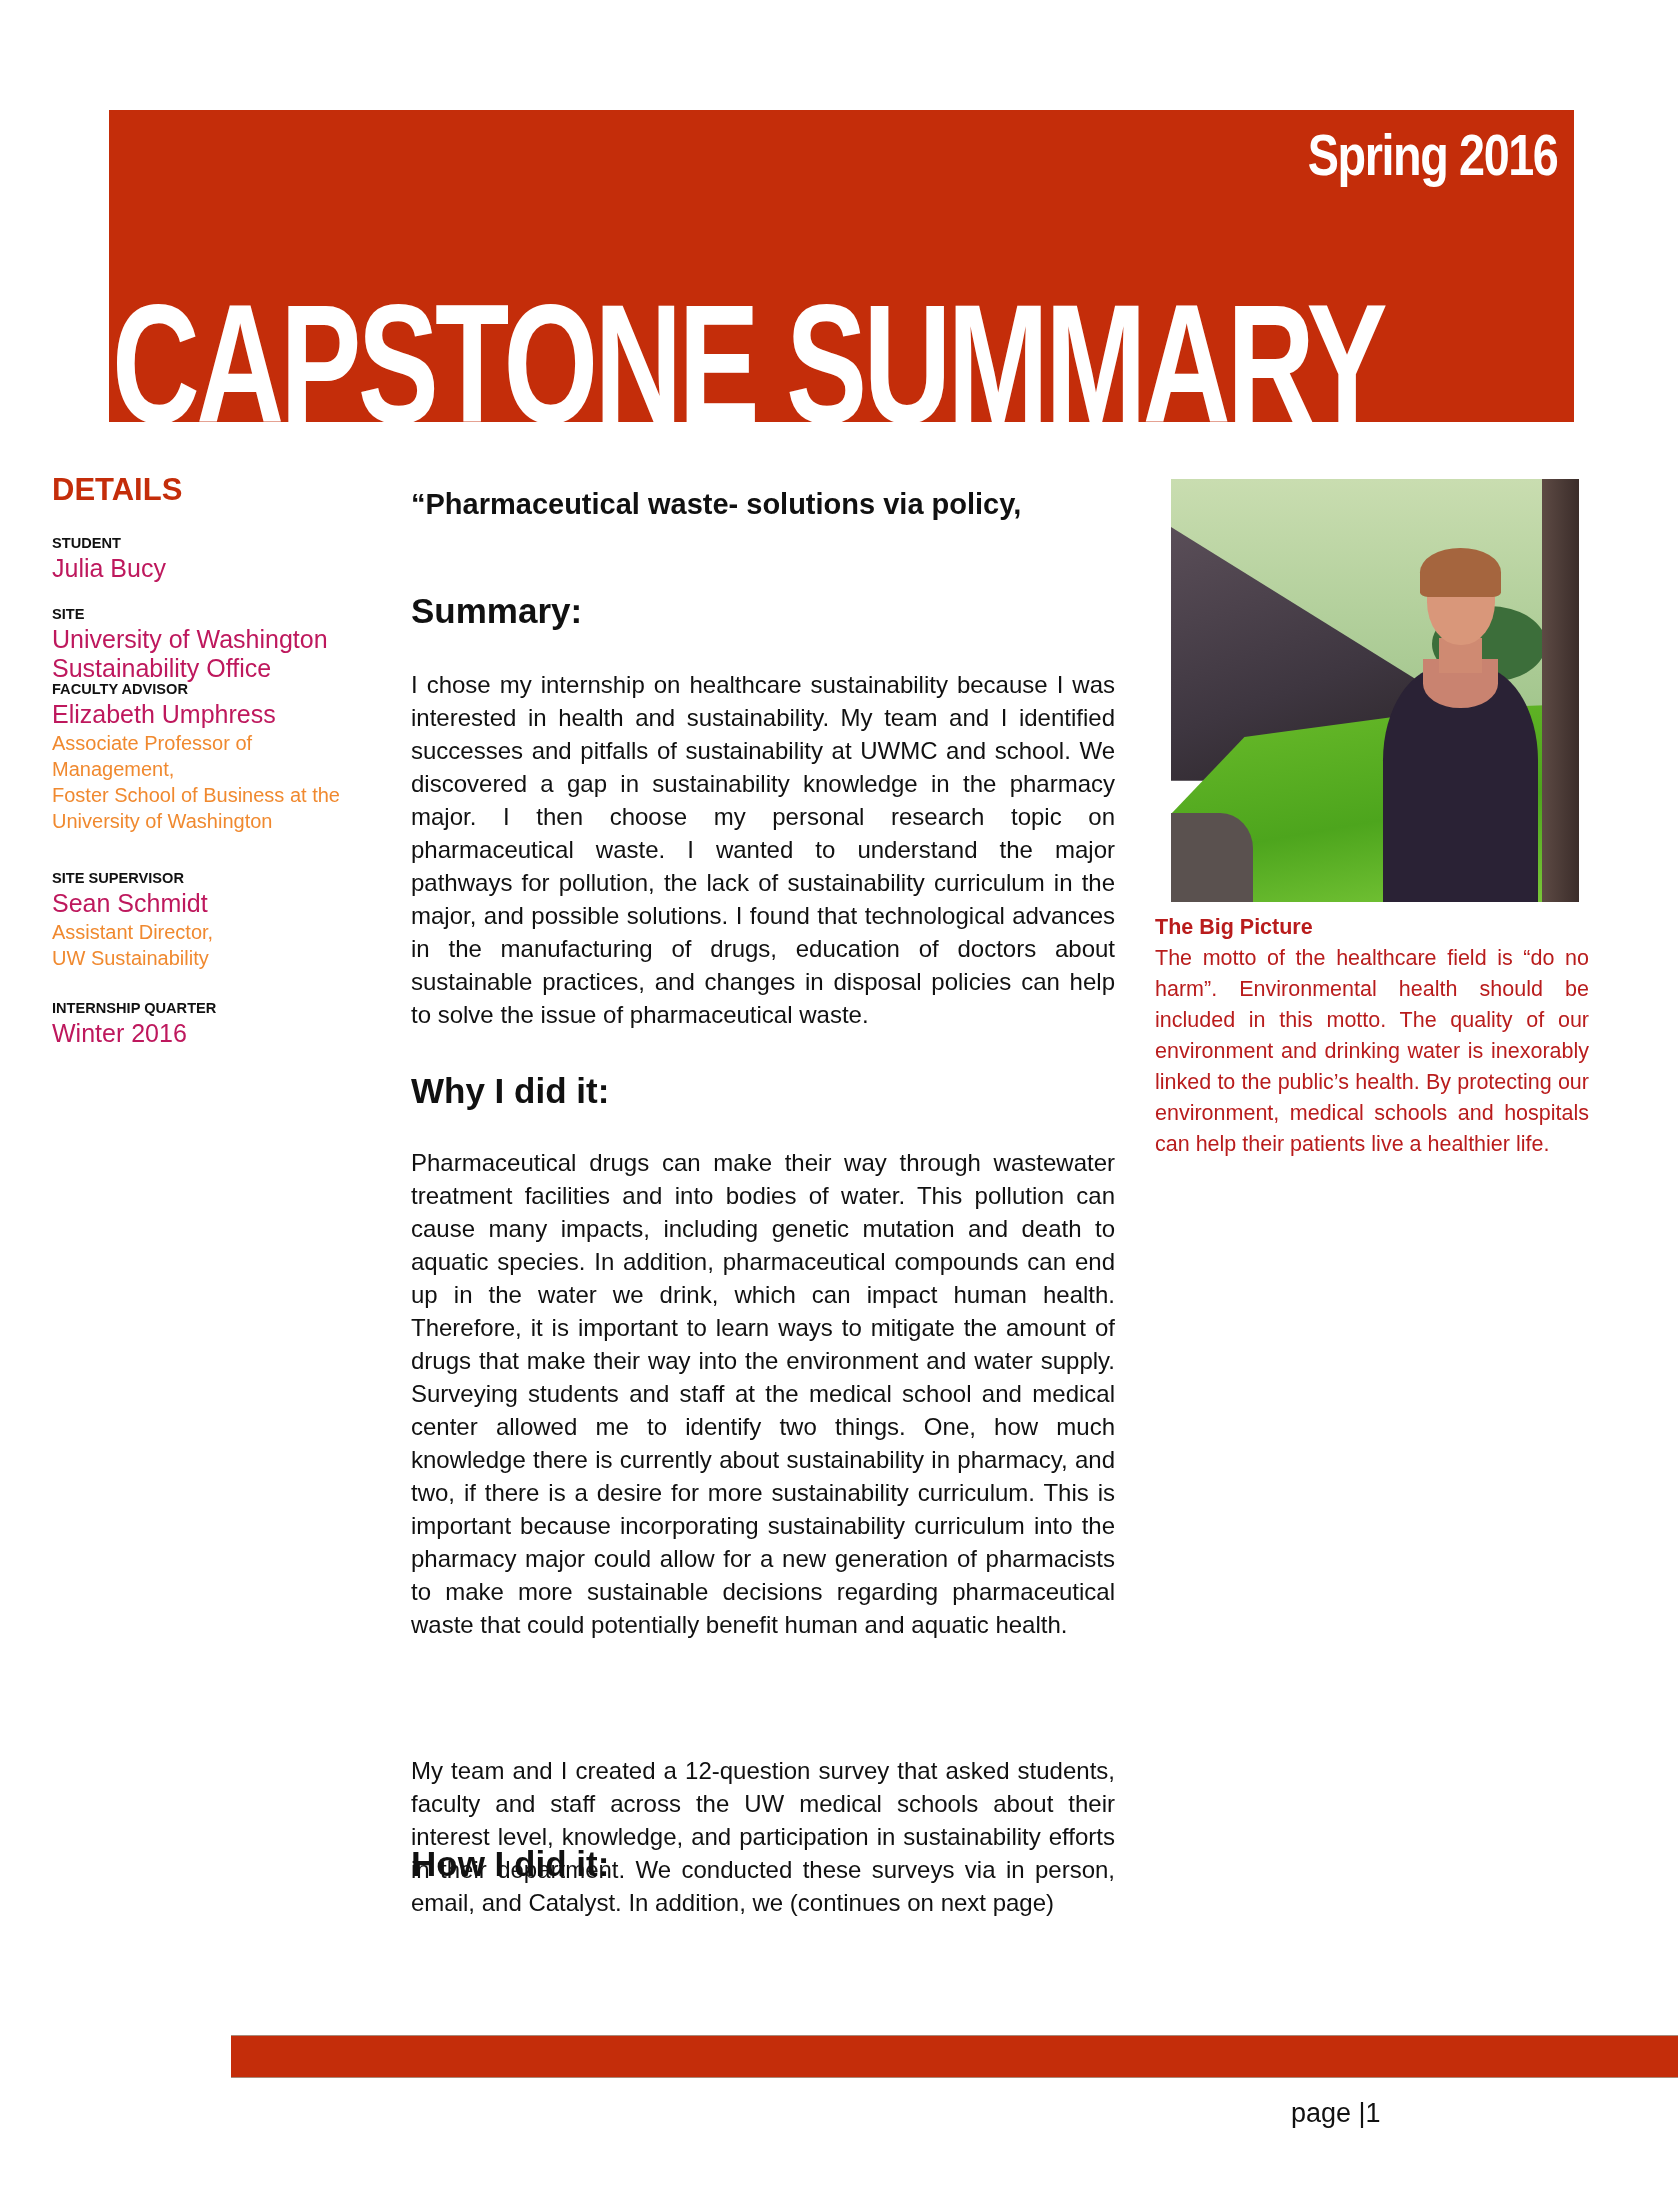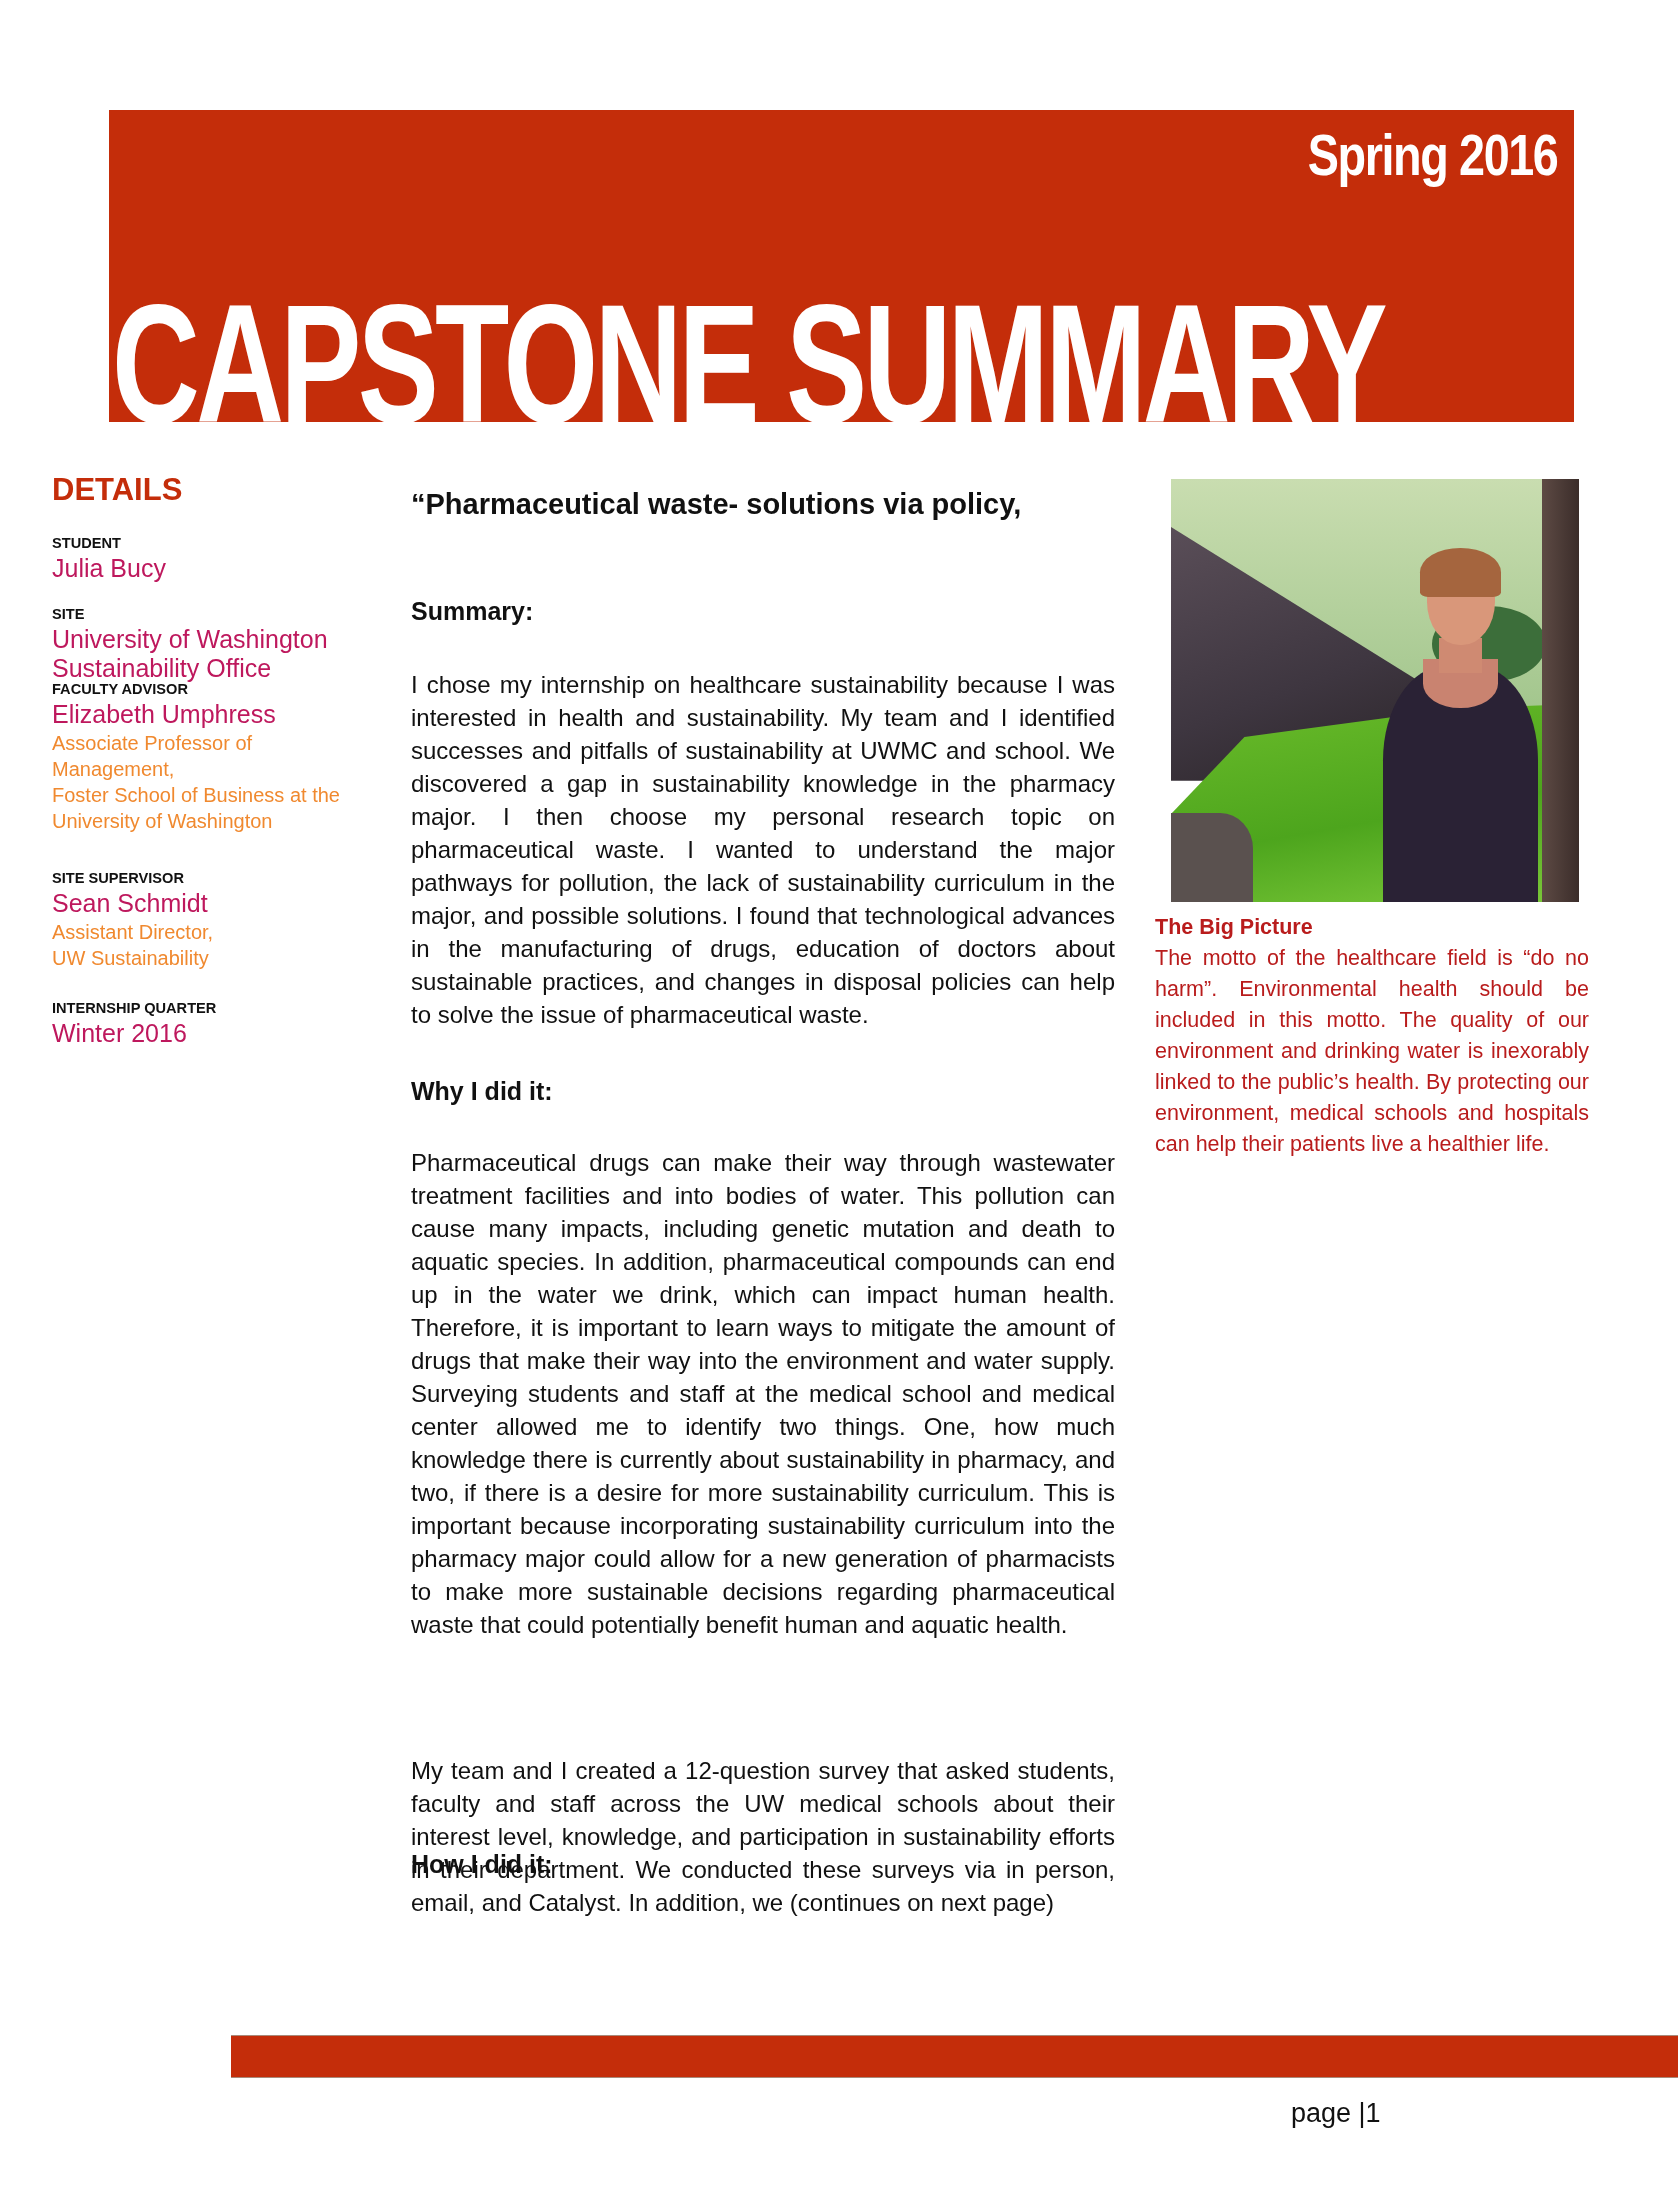--- a/index.html
+++ b/index.html
@@ -9,21 +9,21 @@
   .banner-title { position: absolute; left: 3.4px; bottom: -26px; color: #fff; font-weight: bold; font-size: 169px; line-height: 1; letter-spacing: -5.2px; white-space: nowrap; transform: scaleX(0.72); transform-origin: left bottom; }
 
   .sidebar { position: absolute; left: 52px; top: 471px; width: 333px; text-align: left; }
   .sb-heading { color: #C42D0A; font-weight: bold; font-size: 31px; line-height: 38px; }
   .sb-label { font-weight: bold; font-size: 14.6px; line-height: 17px; color: #111; }
   .sb-value { font-size: 25px; line-height: 32px; color: #be185d; }
   .sb-sub { font-size: 20px; line-height: 26px; color: #F0892F; }
 
   .main { position: absolute; left: 411px; width: 704px; }
   .title { font-weight: bold; font-size: 29px; line-height: 40px; top: 472px; }
-  .h2 { font-weight: bold; font-size: 25px; line-height: 34px; }
+  .h2 { font-weight: bold; font-size: 35px; line-height: 34px; }
   .para { font-size: 24px; line-height: 33px; text-align: justify; }
 
   .photo { position: absolute; left: 1171px; top: 479px; width: 408px; height: 423px; overflow: hidden; }
   .photo-sky { position:absolute; left:0; top:0; width:100%; height:60%; background: linear-gradient(#c9ddb0, #9fc48a); }
   .photo-temple { position:absolute; left:0; top:48px; width:62%; height:60%; background: linear-gradient(160deg, #5a4e58 0%, #3e3640 60%, #2a2428 100%); clip-path: polygon(0 0, 100% 62%, 100% 100%, 0 100%); }
   .photo-grass { position:absolute; left:0; bottom:0; width:100%; height:52%; background: linear-gradient(170deg, #6fbf2c, #4da51d 60%, #7cc93a); clip-path: polygon(18% 25%, 70% 12%, 100% 10%, 100% 100%, 0 100%, 0 60%); }
   .photo-trees { position:absolute; left:64%; top:30%; width:28%; height:18%; background:#3c6e3a; border-radius: 50%; }
   .photo-pillar { position:absolute; right:0; top:0; width:9%; height:100%; background: linear-gradient(90deg,#5d4a44,#3b2d2a); }
   .photo-person { position:absolute; left:52%; top:18%; width:38%; height:82%; }
   .person-head { position:absolute; left:28%; top:0; width:44%; height:26%; background:#d9977a; border-radius: 45% 45% 48% 48%; }

